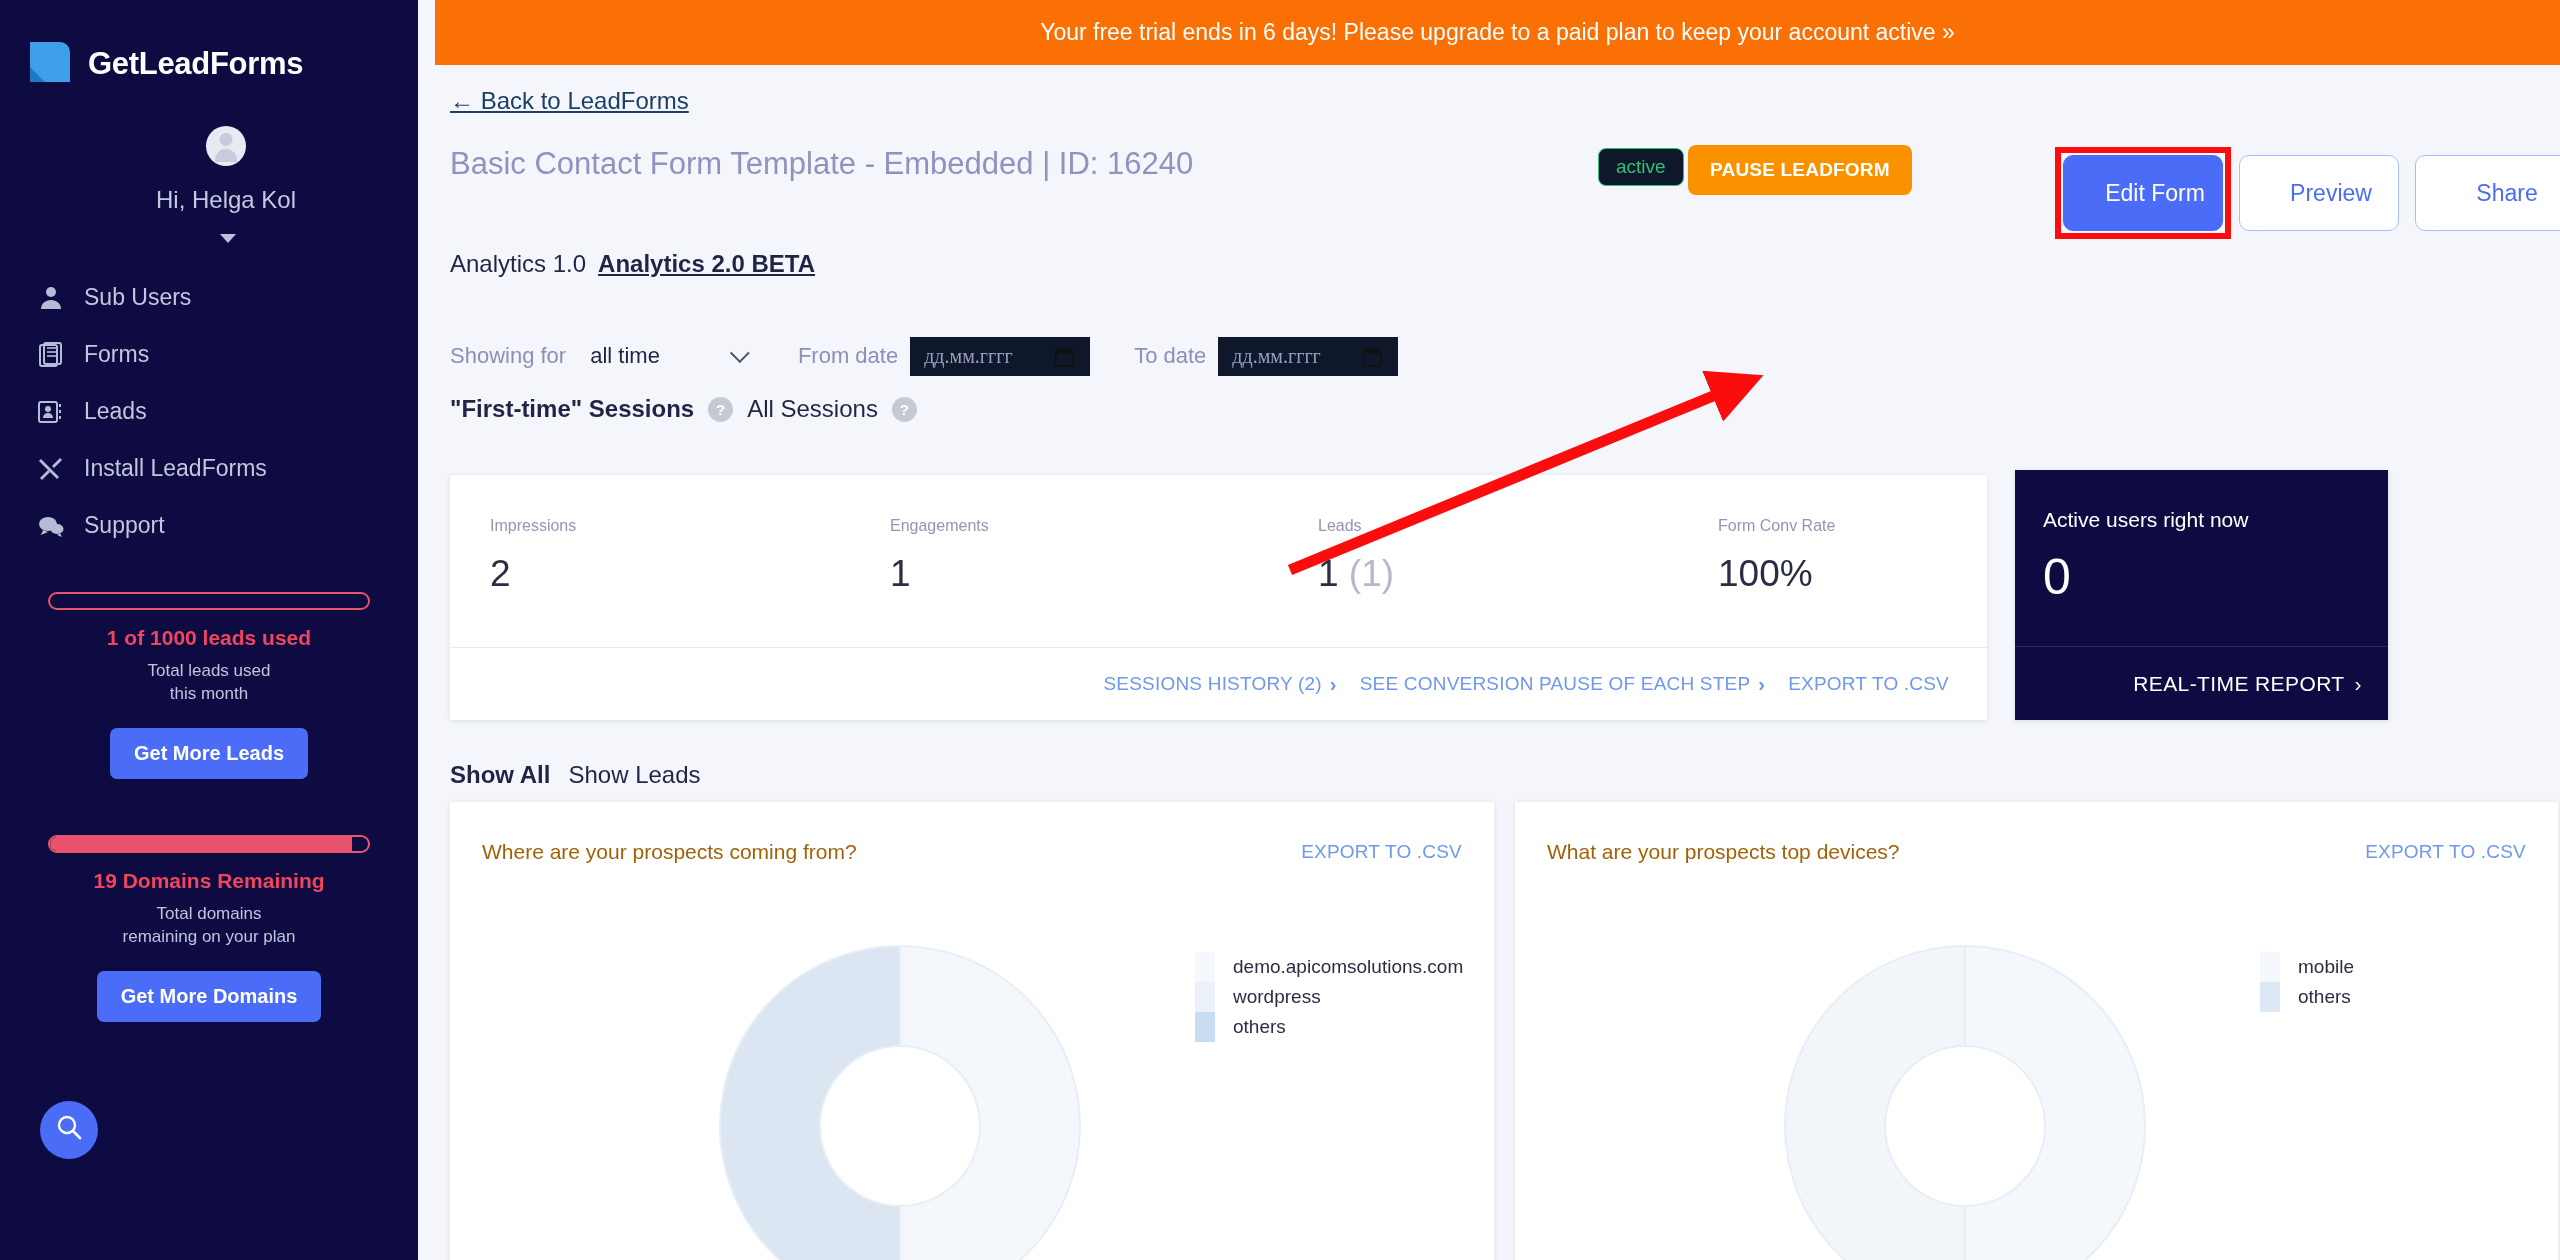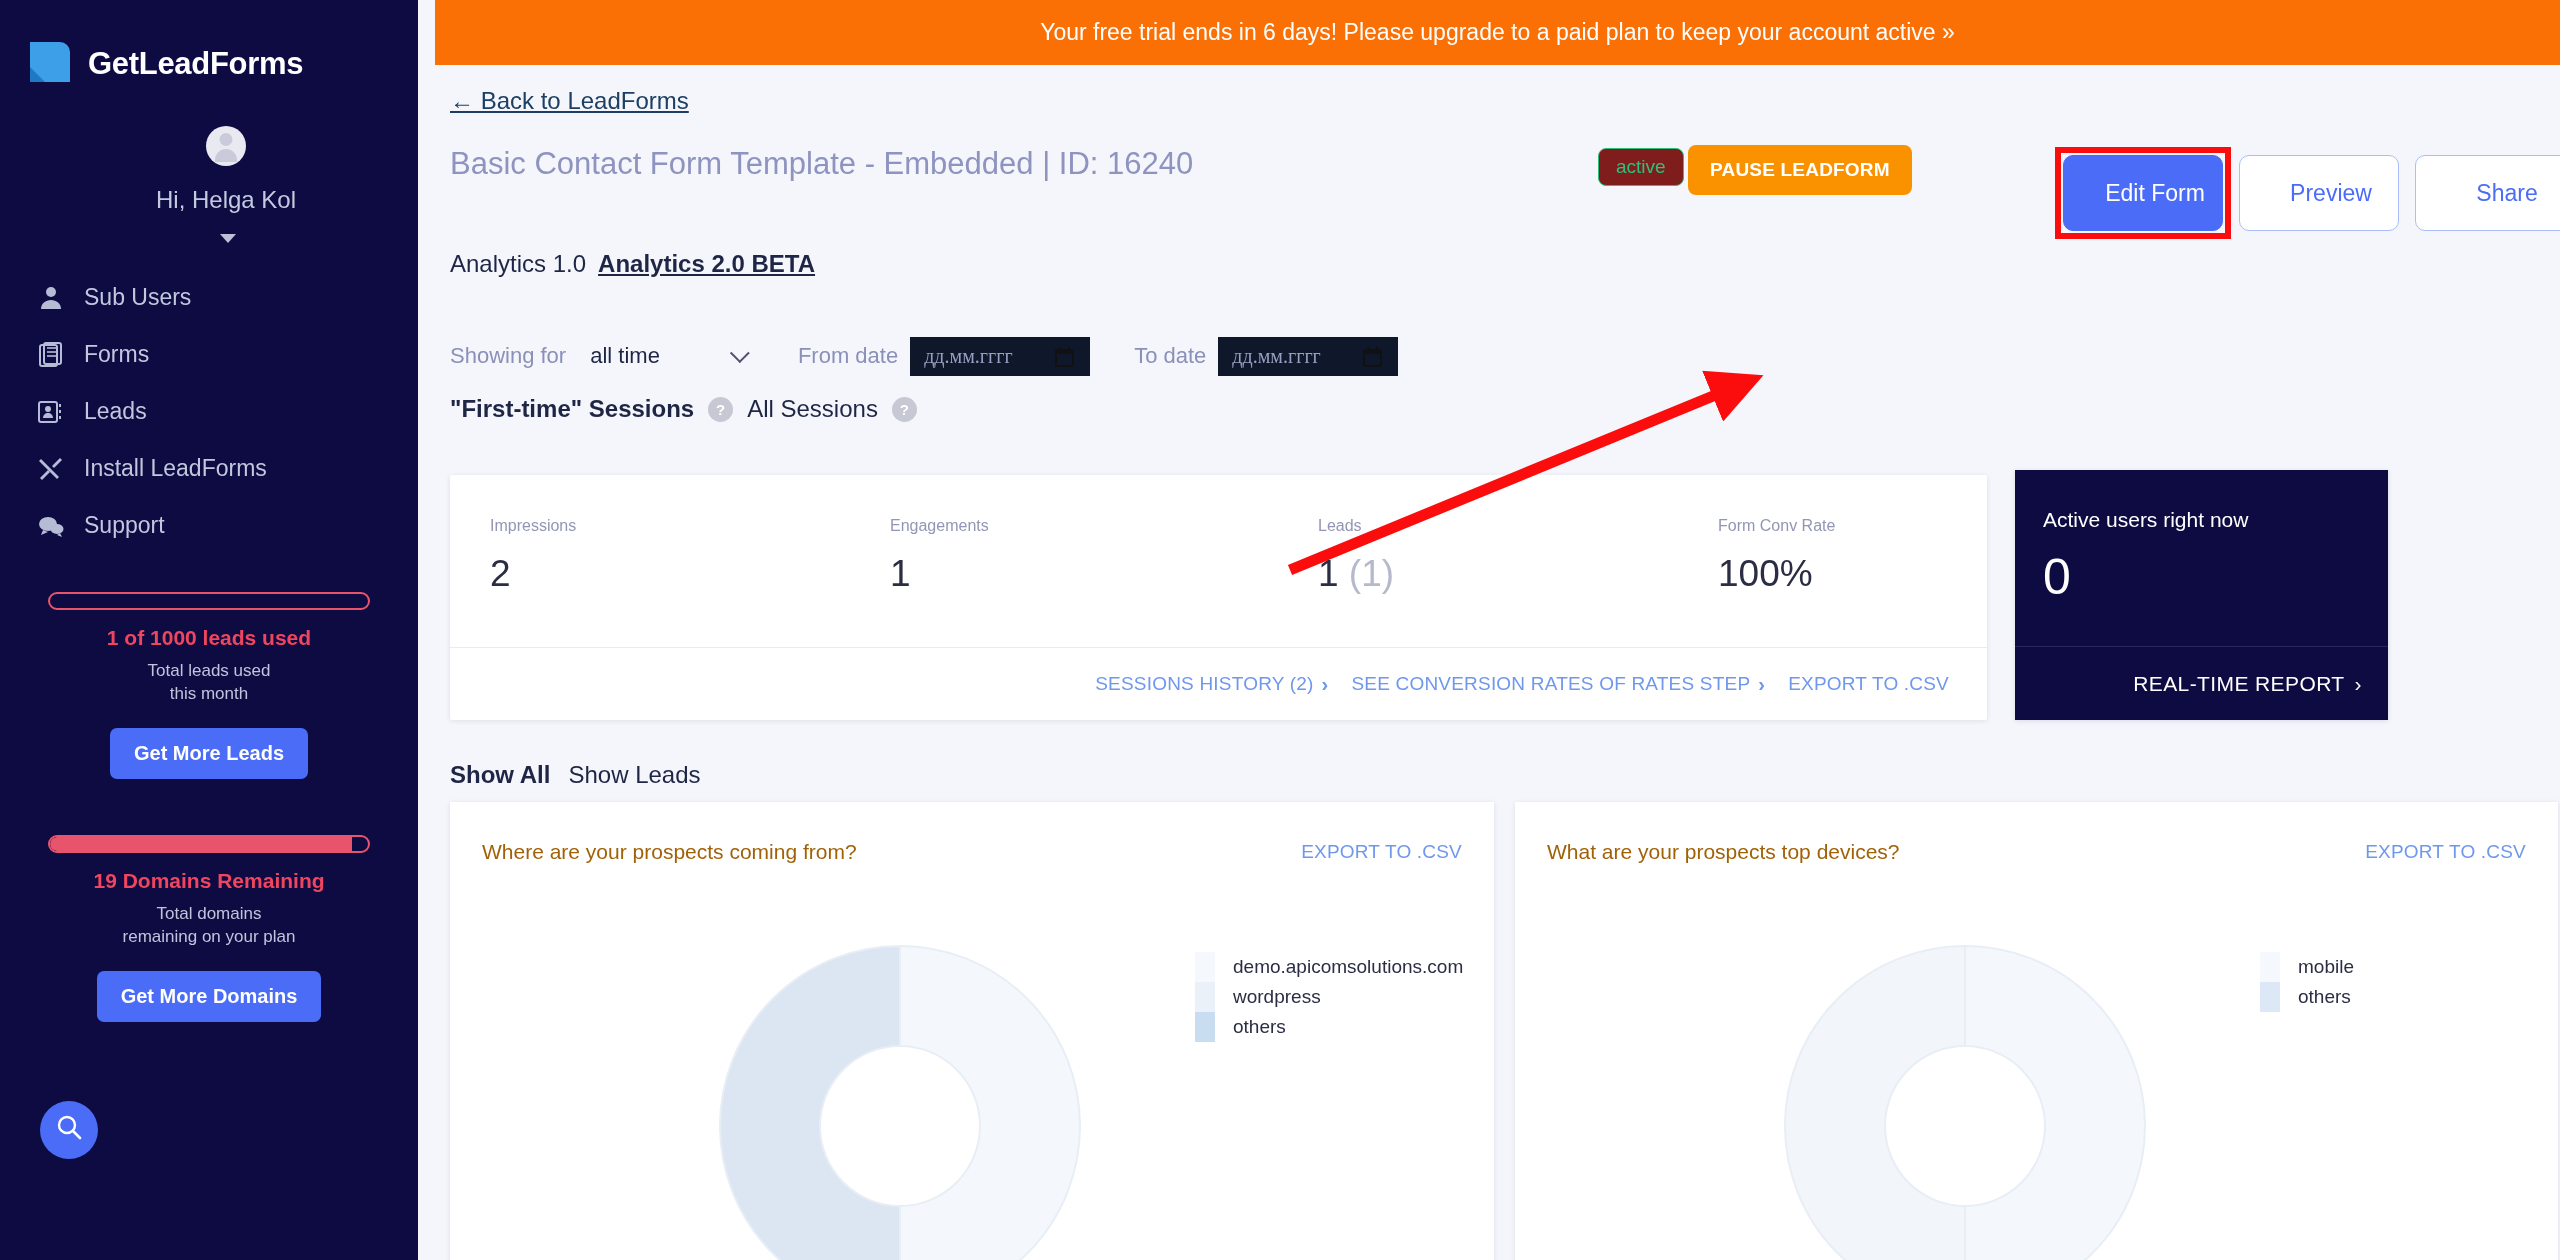--- a/index.html
+++ b/index.html
@@ -98,21 +98,21 @@
     position:absolute; left:32px; top:22px;
     color:#1c3f63; font-size:24px; text-decoration:underline; cursor:pointer;
   }
 
   .title-row { position:absolute; left:32px; top:80px; width:1130px; }
   .page-title { color:#8e93c0; font-size:31px; line-height:1.22; font-weight:400; }
 
   .status-badge {
     position:absolute; left:1180px; top:83px;
     border:1px solid #2ec07a; color:#2ec07a; border-radius:8px;
-    padding:7px 17px; font-size:19px; background:#7f1d1d;
+    padding:7px 17px; font-size:19px; background:#0f172a;
   }
   .pause-btn {
     position:absolute; left:1270px; top:80px;
     background:#fa9200; color:#fff; border:none; border-radius:8px;
     padding:14px 22px; font-size:19px; font-weight:bold; letter-spacing:.2px;
     cursor:pointer; font-family:inherit;
   }
 
   .actions { position:absolute; left:1645px; top:90px; display:flex; gap:16px; }
   .act-btn {
@@ -416,21 +416,21 @@
           <div class="stat-label">Form Conv Rate</div>
           <div class="stat-val">100%</div>
         </div>
       </div>
       <div class="stats-foot">
         <span class="foot-link">
           <span>SESSIONS HISTORY (2)</span>
           <span class="arrow-r">›</span>
         </span>
         <span class="foot-link">
-          <span>SEE CONVERSION RATES OF RATES STEP</span>
+          <span>SEE CONVERSION PAUSE OF EACH STEP</span>
           <span class="arrow-r">›</span>
         </span>
         <span class="foot-link">
           <span>EXPORT TO .CSV</span>
         </span>
       </div>
     </section>
 
     <section class="rt-card">
       <div class="rt-title">Active users right now</div>

